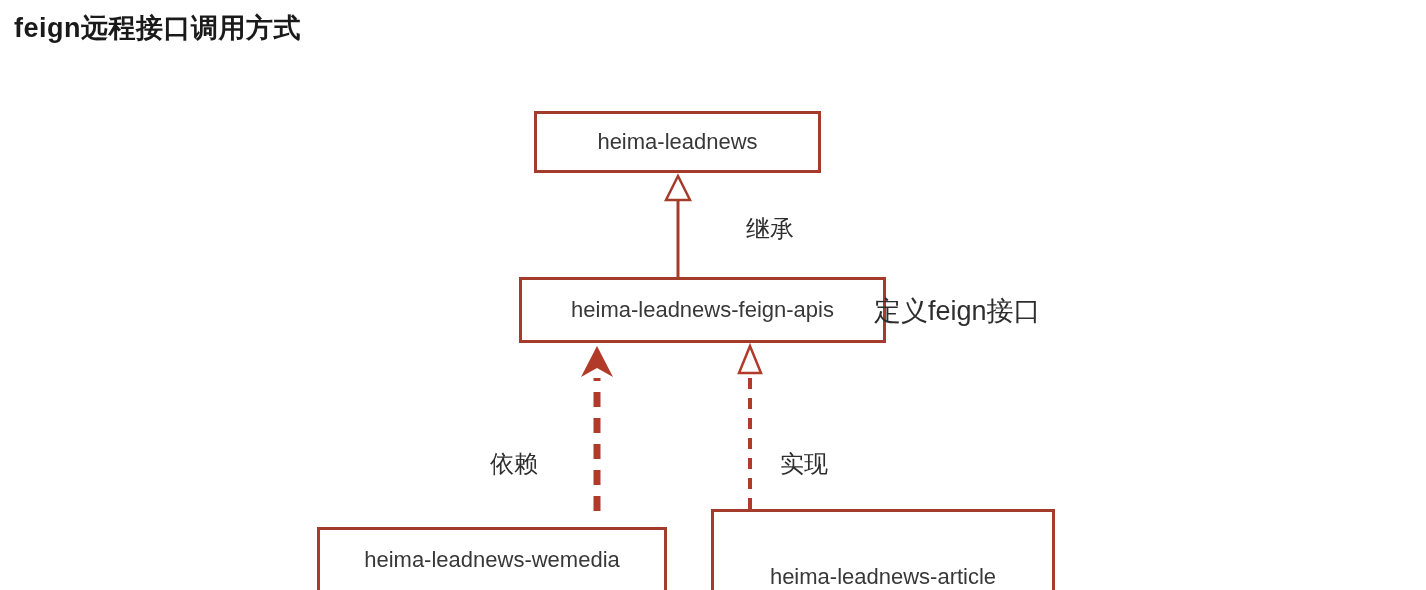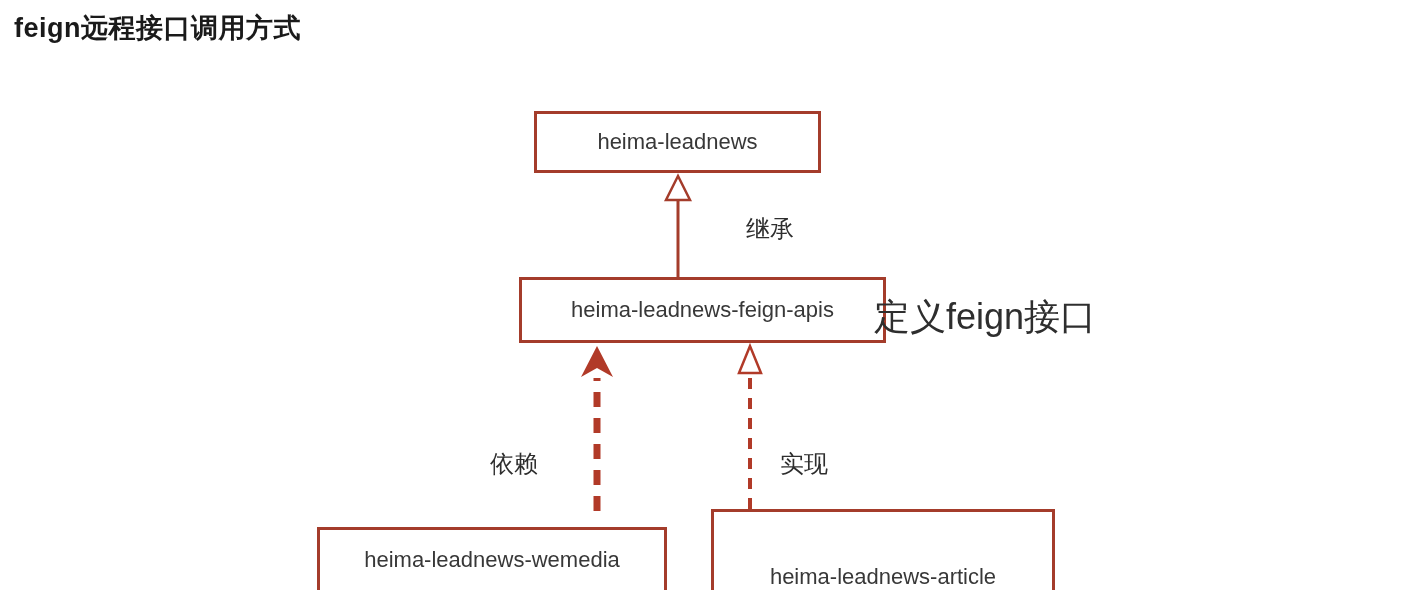--- a/index.html
+++ b/index.html
@@ -47,21 +47,21 @@
     font-size: 24px;
     color: #2e2e2e;
   }
   .label-inherit { left: 746px; top: 213px; }
   .label-depend  { left: 490px; top: 448px; }
   .label-realize { left: 780px; top: 448px; }
   .side-note {
     position: absolute;
     left: 874px;
     top: 293px;
-    font-size: 36px;
+    font-size: 27px;
     color: #2e2e2e;
   }
   svg.edges {
     position: absolute;
     left: 0;
     top: 0;
     width: 1426px;
     height: 590px;
     pointer-events: none;
   }

